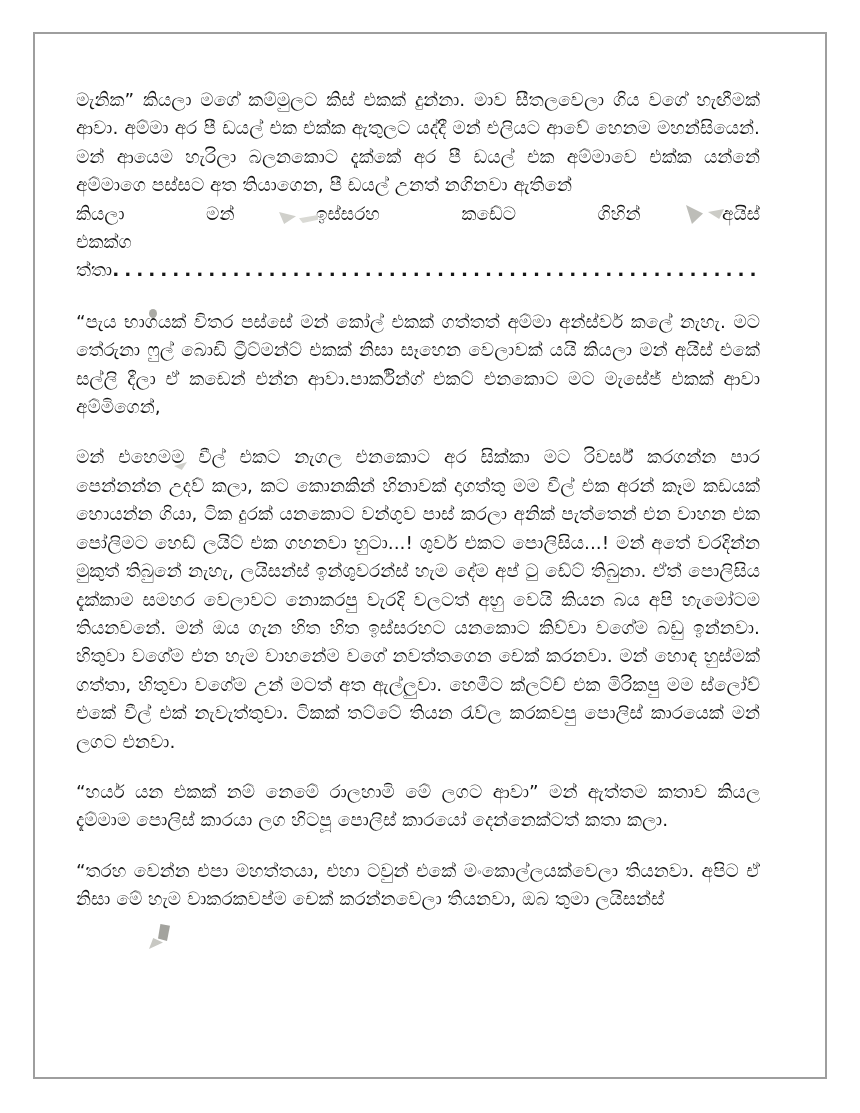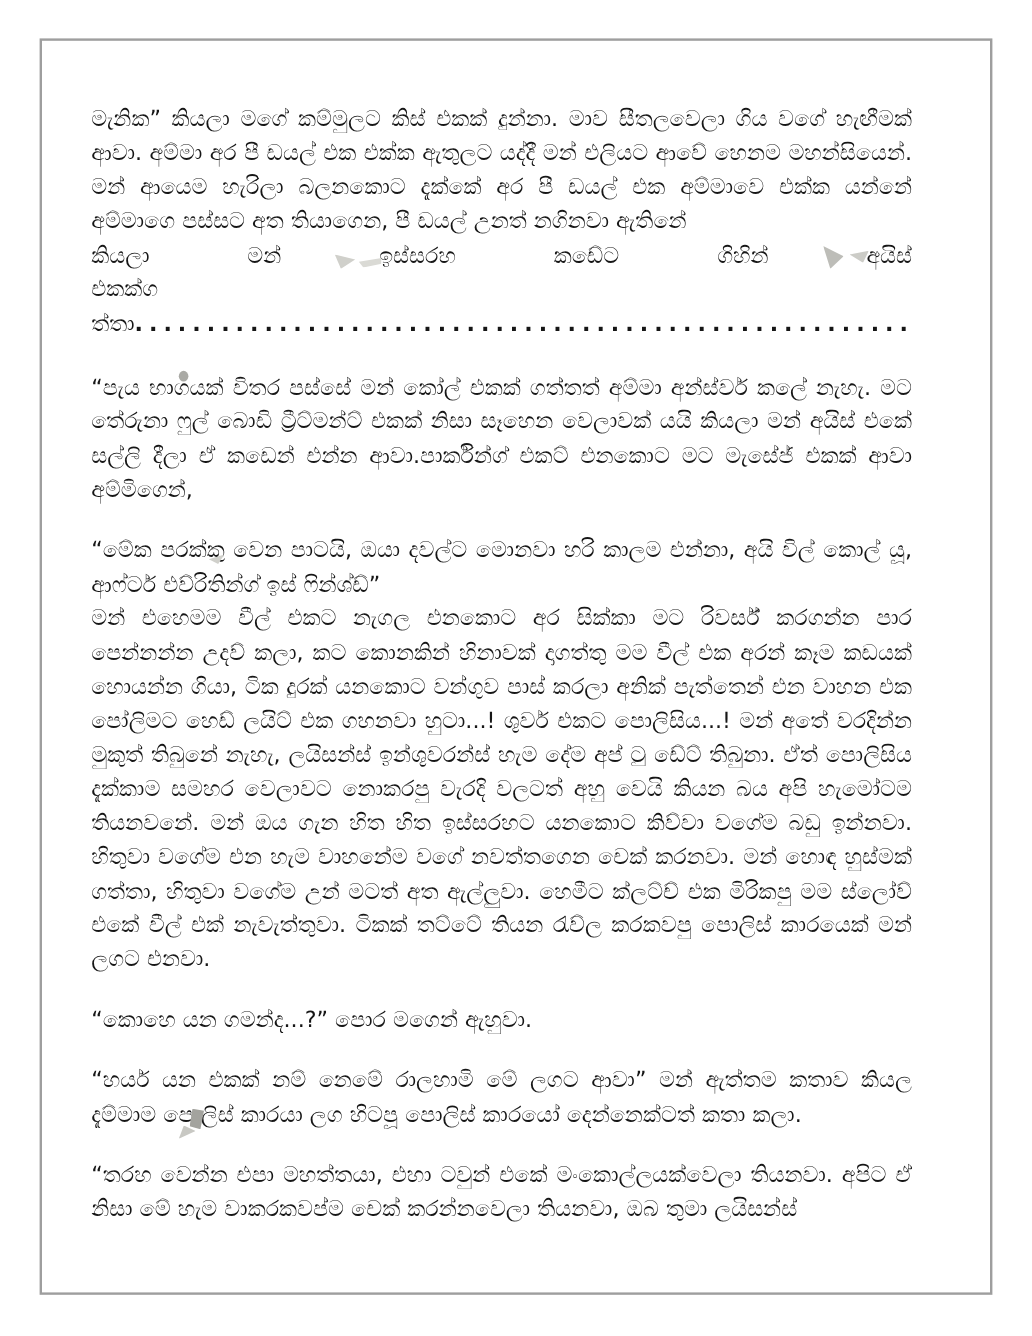--- a/index.html
+++ b/index.html
@@ -47,21 +47,20 @@
     text-align-last: justify;
     margin: 0;
   }
   .dots-block {
     margin: 0 0 23px 0;
     word-break: break-all;
     line-height: 28.4px;
   }
   .dots-block .lead-word {
     letter-spacing: 0;
-    font-family: Liberation Mono, monospace;
   }
   .dots-block .dot-leader {
     letter-spacing: 5px;
     font-weight: 700;
   }
   .smudge {
     position: absolute;
     pointer-events: none;
   }
   .smudge-a1 { left: 279px; top: 212px; width: 17px; height: 12px; background: #d0d0cb; clip-path: polygon(0 0, 100% 35%, 30% 100%); }
@@ -76,23 +75,21 @@
 </head>
 <body>
 
 <div class="page-frame"></div>
 
 <div class="content">
   <div class="para no-gap">මැනික” කියලා මගේ කම්මුලට කිස් එකක් දුන්නා. මාව සීතලවෙලා ගිය වගේ හැඟීමක් ආවා. අම්මා අර පී ඩයල් එක එක්ක ඇතුලට යද්දී මන් එලියට ආවේ හෙනම මහන්සියෙන්. මන් ආයෙම හැරිලා බලනකොට දැක්කේ අර පී ඩයල් එක අම්මාවෙ එක්ක යන්නේ අම්මාගෙ පස්සට අත තියාගෙන, පී ඩයල් උනත් නගිනවා ඇතිනේ</div>
   <div class="stretch-line">කියලා මන් ඉස්සරහ කඩේට ගිහින් අයිස්</div>
   <div class="dots-block"><span class="lead-word">එකක්ගත්තා</span><span class="dot-leader">........................................................................................................................................................................................................</span></div>
   <div class="para">“පැය භාගයක් විතර පස්සේ මන් කෝල් එකක් ගත්තත් අම්මා අන්ස්වර් කලේ නැහැ. මට තේරුනා ෆුල් බොඩි ට්‍රීට්මන්ට් එකක් නිසා සෑහෙන වෙලාවක් යයි කියලා මන් අයිස් එකේ සල්ලි දීලා ඒ කඩෙන් එන්න ආවා.පාර්කින්ග් එකට් එනකොට මට මැසේජ් එකක් ආවා අම්මිගෙන්,</div>
-  <div class="para no-gap">“මේක පරක්කු වෙන පාටයි, ඔයා දවල්ට මොනවා හරි කාලම එන්නා, අයි විල් කොල් යූ, ආෆ්ටර් එව්රිතින්ග් ඉස් ෆින්ශ්ඩ්”</div>
   <div class="para">මන් එහෙමම වීල් එකට නැගල එනකොට අර සික්කා මට රිවර්ස් කරගන්න පාර පෙන්නන්න උදව් කලා, කට කොනකින් හිනාවක් දාගත්තු මම වීල් එක අරන් කෑම කඩයක් හොයන්න ගියා, ටික දුරක් යනකොට වන්ගුව පාස් කරලා අනික් පැත්තෙන් එන වාහන එක පෝලිමට හෙඩ් ලයිට් එක ගහනවා හුටා...! ශුවර් එකට පොලිසිය...! මන් අතේ වරදින්න මුකුත් තිබුනේ නැහැ, ලයිසන්ස් ඉන්ශුවරන්ස් හැම දේම අප් ටු ඩේට් තිබුනා. ඒත් පොලිසිය දැක්කාම සමහර වෙලාවට නොකරපු වැරදි වලටත් අහු වෙයි කියන බය අපි හැමෝටම තියනවනේ. මන් ඔය ගැන හිත හිත ඉස්සරහට යනකොට කිව්වා වගේම බඩු ඉන්නවා. හිතුවා වගේම එන හැම වාහනේම වගේ නවත්තගෙන චෙක් කරනවා. මන් හොඳ හුස්මක් ගත්තා, හිතුවා වගේම උන් මටත් අත ඇල්ලුවා. හෙමීට ක්ලට්ච් එක මිරිකපු මම ස්ලෝව් එකේ වීල් එක් නැවැත්තුවා. ටිකක් තට්ටේ තියන රැව්ල කරකවපු පොලිස් කාරයෙක් මන් ලගට එනවා.</div>
-  <div class="para">“කොහෙ යන ගමන්ද...?” පොර මගෙන් ඇහුවා.</div>
   <div class="para">“හයර් යන එකක් නම් නෙමේ රාලහාමි මේ ලගට ආවා” මන් ඇත්තම කතාව කියල දැම්මාම පොලිස් කාරයා ලග හිටපූ පොලිස් කාරයෝ දෙන්නෙක්ටත් කතා කලා.</div>
   <div class="para">“තරහ වෙන්න එපා මහත්තයා, එහා ටවුන් එකේ මංකොල්ලයක්වෙලා තියනවා. අපිට ඒ නිසා මේ හැම වාකරකවප්ම චෙක් කරන්නවෙලා තියනවා, ඔබ තුමා ලයිසන්ස්</div>
 </div>
 
 <div class="smudge smudge-a1"></div>
 <div class="smudge smudge-a2"></div>
 <div class="smudge smudge-b1"></div>
 <div class="smudge smudge-b2"></div>
 <div class="smudge smudge-c"></div>
 <div class="smudge smudge-d"></div>

